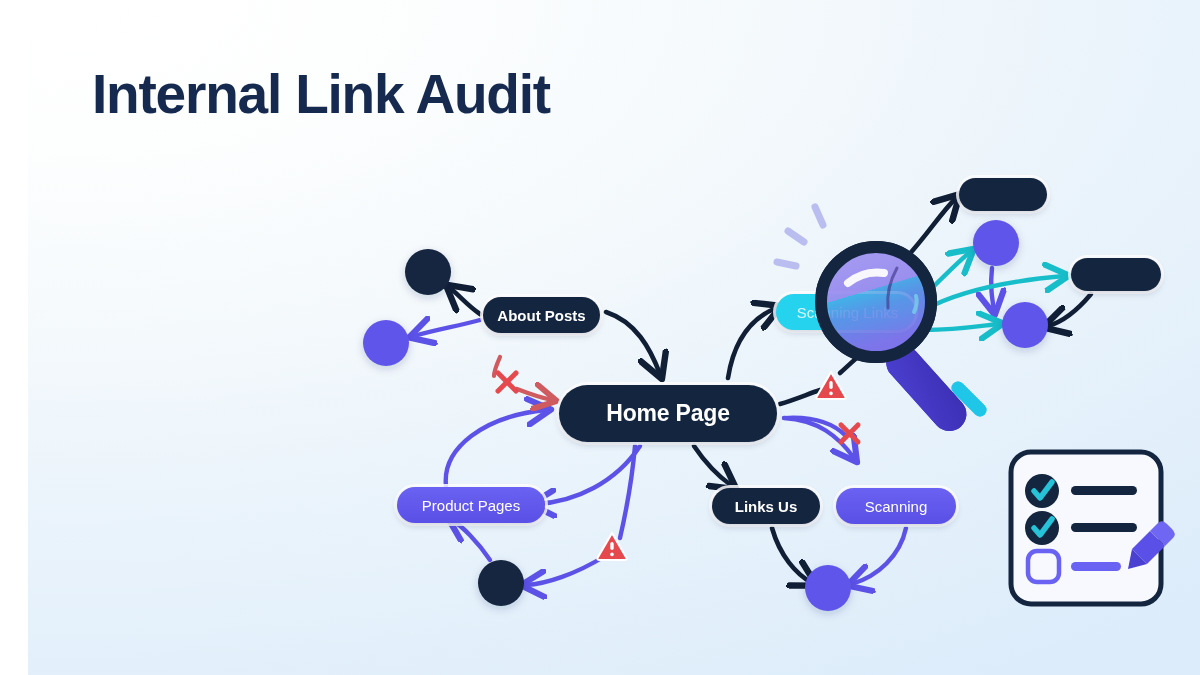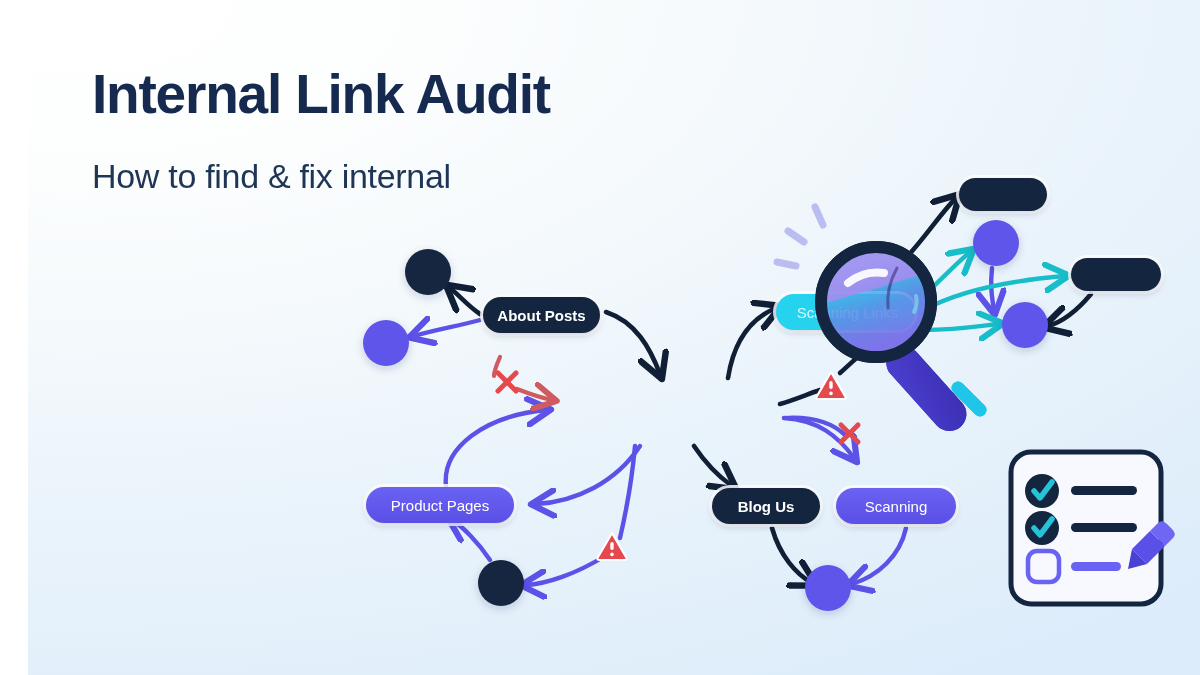--- a/index.html
+++ b/index.html
@@ -63,37 +63,36 @@
     white-space: nowrap;
     box-shadow: 0 3px 7px rgba(20, 35, 70, .18), 0 0 0 3px rgba(255,255,255,.85);
     box-sizing: border-box;
   }
   .pill.dark  { background: #14253f; }
   .pill.indigo{ background: linear-gradient(180deg,#6a62f2 0%, #5a4fe6 100%); }
   .pill.cyan  { background: #25d3ee; }
 
   .pill-home     { left: 531px; top: 385px; width: 218px; height: 57px; font-size: 23px; font-weight: 700; letter-spacing: -0.2px;}
   .pill-blog     { left: 455px; top: 297px; width: 117px; height: 36px; font-size: 15px; font-weight: 600;}
-  .pill-product  { left: 338px; top: 487px; width: 148px; height: 36px; font-size: 15px; font-weight: 500;}
+  .pill-product  { left: 369px; top: 487px; width: 148px; height: 36px; font-size: 15px; font-weight: 500;}
   .pill-about    { left: 684px; top: 488px; width: 108px; height: 36px; font-size: 15px; font-weight: 600;}
   .pill-resource { left: 808px; top: 488px; width: 120px; height: 36px; font-size: 15px; font-weight: 500;}
   .pill-scanning { left: 748px; top: 294px; width: 139px; height: 36px; font-size: 15px; font-weight: 500; color:#d7f6fd;}
   .pill-blank1   { left: 931px; top: 178px; width: 88px;  height: 33px; }
   .pill-blank2   { left: 1043px; top: 258px; width: 90px; height: 33px; }
 
   .pill-scanning .lbl { position: relative; left: 2px; }
 </style>
 </head>
 <body>
 
 <div id="stage">
 
   <div class="headline">Internal Link Audit</div>
   <div class="subhead">
-    <span>How to find &amp; fix internal</span>
   </div>
 
   <svg id="diagram" viewBox="0 0 1200 675">
     <defs>
       <linearGradient id="lensGrad" x1="0" y1="0" x2="0.3" y2="1">
         <stop offset="0%" stop-color="#a79cf2"></stop>
         <stop offset="48%" stop-color="#9a8fee"></stop>
         <stop offset="48%" stop-color="#4aa8e6"></stop>
         <stop offset="63%" stop-color="#5f8ce6"></stop>
         <stop offset="100%" stop-color="#7e74ea"></stop>
@@ -228,28 +227,31 @@
       </g>
 
       <g>
         <path d="M1104 549 L1122 531 L1137 546 L1119 564 Z" fill="#5a4fe6"></path>
         <path d="M1122 531 L1130 523 Q1134 519 1139 524 L1144 529 Q1149 534 1145 538 L1137 546 Z" fill="#6f67f4"></path>
         <path d="M1104 549 L1119 564 L1100 569 Z" fill="#4a40d2"></path>
       </g>
     </g>
   </svg>
 
+  <div class="pill dark pill-home">
+    <span class="lbl">Home Page</span>
+  </div>
   <div class="pill dark pill-blog">
     <span class="lbl">About Posts</span>
   </div>
   <div class="pill indigo pill-product">
     <span class="lbl">Product Pages</span>
   </div>
   <div class="pill dark pill-about">
-    <span class="lbl">Blog Us</span>
+    <span class="lbl">Links Us</span>
   </div>
   <div class="pill indigo pill-resource">
     <span class="lbl">Scanning</span>
   </div>
   <div class="pill cyan pill-scanning">
     <span class="lbl">Scanning Links</span>
   </div>
   <div class="pill dark pill-blank1">
     <span class="lbl"></span>
   </div>

